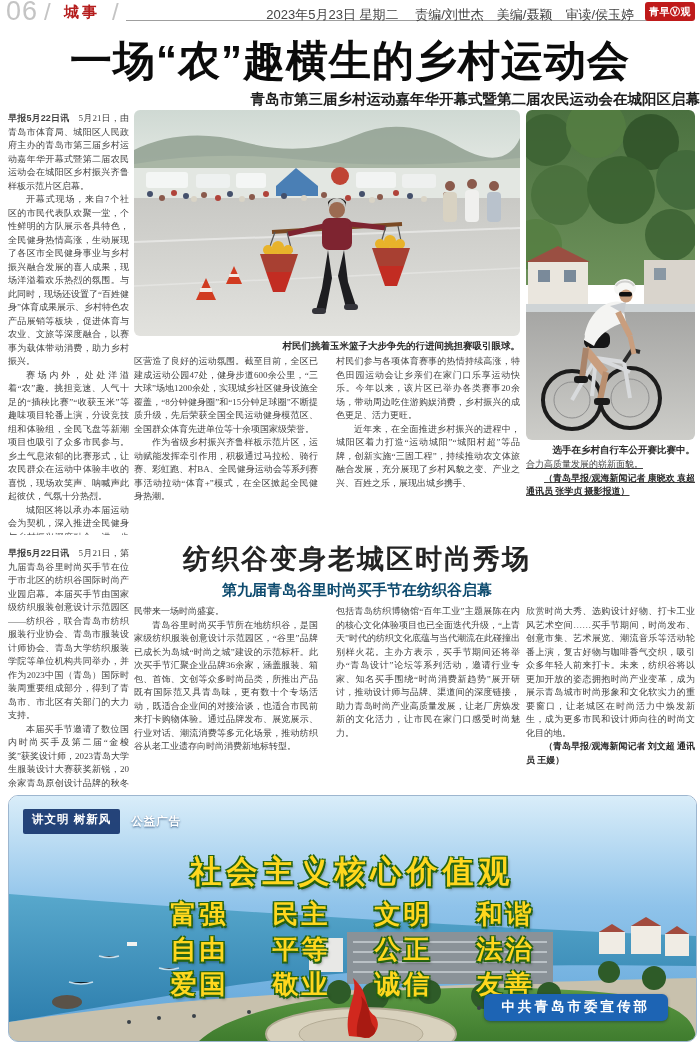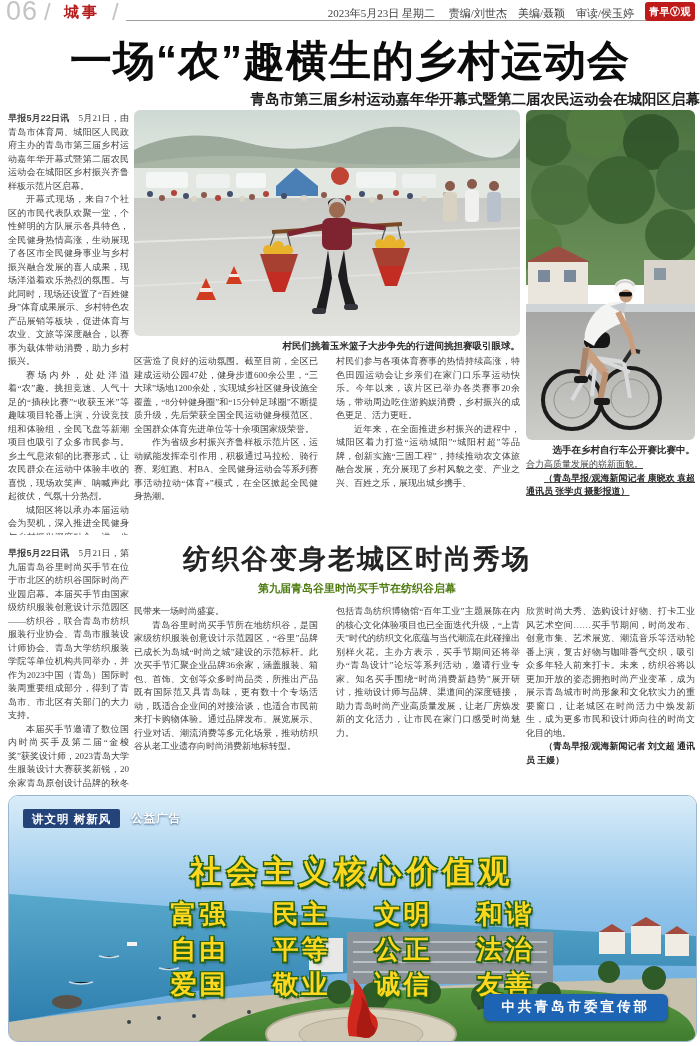--- a/index.html
+++ b/index.html
@@ -6,22 +6,22 @@
   .page{position:relative;width:700px;height:1046px;background:#fff;overflow:hidden;
         font-family:"Liberation Serif",serif;color:#3d3d3d;}
   
   .pageno{position:absolute;left:6px;top:-4px;font-family:"Liberation Sans",sans-serif;
           font-weight:400;font-size:27px;color:#c4c4c4;letter-spacing:1px;}
   .slash1{position:absolute;left:44px;top:-2px;font-size:24px;color:#c4c4c4;font-family:"Liberation Sans",sans-serif;}
   .section{position:absolute;left:64px;top:3px;font-family:"Liberation Sans",sans-serif;
            font-weight:bold;font-size:15px;color:#b51d1d;letter-spacing:3px;}
   .slash2{position:absolute;left:112px;top:-2px;font-size:24px;color:#c4c4c4;font-family:"Liberation Sans",sans-serif;}
   .hrule{position:absolute;left:126px;right:8px;top:20px;border-top:1.5px solid #9f9f9f;}
-  .dateline{position:absolute;right:66px;top:6px;font-size:11px;color:#444;white-space:nowrap;
-            font-family:Liberation Serif, serif;filter:blur(.25px);}
+  .dateline{position:absolute;right:66px;top:6px;font-size:13px;color:#444;white-space:nowrap;
+            font-family:Liberation Sans, sans-serif;filter:blur(.25px);}
   .masthead{position:absolute;right:5px;top:2px;background:#bf1a1a;color:#fff;
             font-family:"Liberation Sans",sans-serif;font-weight:bold;font-size:10px;
             padding:3px 4px 2px;border-radius:3px;letter-spacing:.5px;}
   
   .h1t{position:absolute;left:0;right:0;top:38px;text-align:center;
        font-family:"Liberation Sans",sans-serif;font-weight:900;font-size:42px;line-height:1.1;
        color:#0b0b0b;letter-spacing:1px;filter:blur(.2px);}
   .sub1{position:absolute;left:0;right:0;top:90px;text-align:right;
         font-family:"Liberation Sans",sans-serif;font-weight:bold;font-size:14.5px;color:#1f1f1f;filter:blur(.2px);}
   .col{position:absolute;font-size:9px;line-height:13.5px;text-align:justify;overflow:hidden;
@@ -32,28 +32,28 @@
   .credit{font-weight:bold;color:#2c2c2c;}
   .cap{position:absolute;font-family:"Liberation Sans",sans-serif;font-weight:bold;
        font-size:9.5px;line-height:12px;color:#2b2b2b;text-align:right;filter:blur(.25px);}
   figure{margin:0;position:absolute;border-radius:6px;overflow:hidden;}
   figure svg{display:block;}
   
   .h2t{position:absolute;left:134px;width:446px;top:541px;text-align:center;
        font-family:"Liberation Sans",sans-serif;font-weight:bold;font-size:27px;color:#232323;
        letter-spacing:2px;filter:blur(.25px);}
   .sub2{position:absolute;left:134px;width:446px;top:581px;text-align:center;
-        font-family:"Liberation Sans",sans-serif;font-weight:bold;font-size:11px;color:#4d7c0f;filter:blur(.25px);}
+        font-family:"Liberation Sans",sans-serif;font-weight:bold;font-size:15px;color:#0c4a6e;filter:blur(.25px);}
   
   .banner{position:absolute;left:8px;top:795px;width:687px;height:245px;border-radius:10px;
           overflow:hidden;border:1px solid #9db6cf;}
   .banner svg{position:absolute;left:0;top:0;}
   .tagwrap{position:absolute;left:14px;top:13px;display:flex;align-items:center;gap:11px;z-index:3;
            font-family:"Liberation Sans",sans-serif;font-weight:bold;font-size:11.5px;color:#fff;}
-  .tagbox{background:rgba(13,44,104,.88);padding:3px 9px 1px;border-radius:2px;letter-spacing:1px;}
+  .tagbox{background:rgba(13,44,104,.88);padding:3px 9px 7px;border-radius:2px;letter-spacing:1px;}
   .tagfree{text-shadow:0 1px 2px rgba(0,40,90,.7);letter-spacing:1px;}
   .vtitle{position:absolute;left:0;right:0;top:55px;text-align:center;z-index:3;
           font-family:"Liberation Sans",sans-serif;font-weight:900;font-size:31px;letter-spacing:5px;
           color:#ffd71e;
           text-shadow:-1.5px -1.5px 0 #256312,1.5px -1.5px 0 #256312,-1.5px 1.5px 0 #256312,
                       1.5px 1.5px 0 #256312,2px 3px 3px rgba(0,0,0,.35);}
   .vrow{position:absolute;left:0;right:0;display:flex;justify-content:center;gap:44px;z-index:3;
         font-family:"Liberation Sans",sans-serif;font-weight:900;font-size:26px;letter-spacing:3px;
         color:#ffd71e;
         text-shadow:-1.5px -1.5px 0 #256312,1.5px -1.5px 0 #256312,-1.5px 1.5px 0 #256312,

